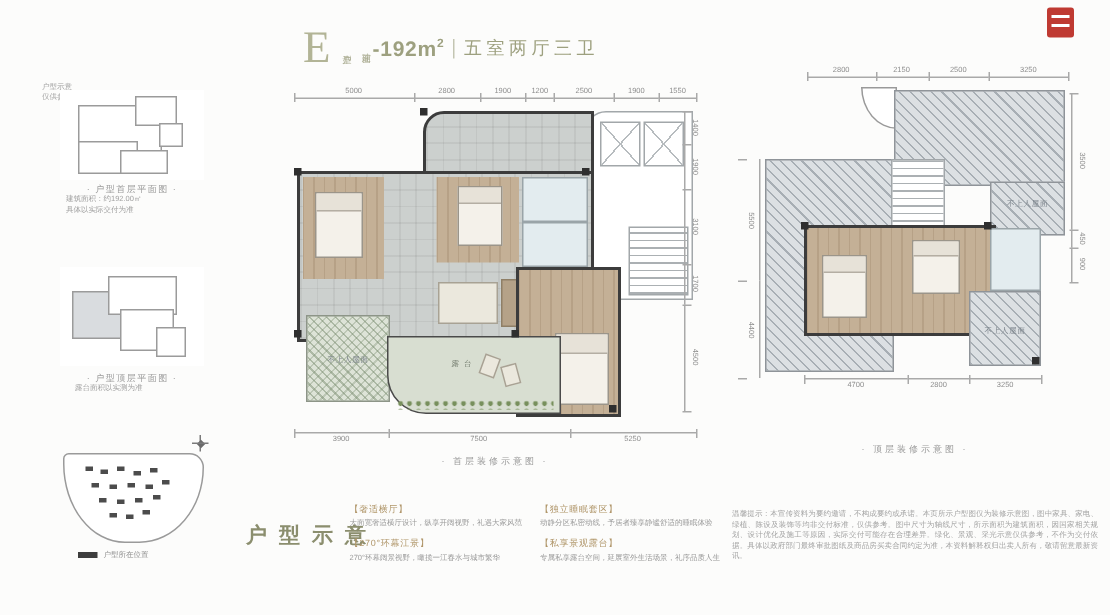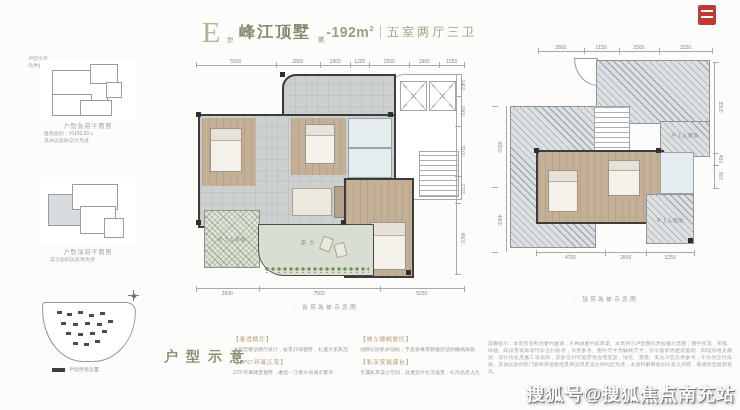--- a/index.html
+++ b/index.html
@@ -96,21 +96,20 @@
     text-shadow:1px 1px 0 rgba(100,100,100,.85),-0.5px -0.5px 0 rgba(150,150,150,.6),2px 2px 3px rgba(60,60,60,.45);}
 </style>
 </head>
 <body>
 
 <div class="canvas">
 
   <div class="header">
     <span class="type-letter">E</span>
     <span class="vstack">户型</span>
-    <span class="plan-name">峰江顶墅</span>
     <span class="area-wrap">
       <span class="vstack">建面</span>
       <span class="area-val"><span>-192m</span><sup>2</sup></span>
     </span>
     <span class="hdr-div"></span>
     <span class="layout-txt">五室两厅三卫</span>
   </div>
   <div class="seal"></div>
 
   <div class="side-note" style="left:28px;top:55px;">
@@ -340,15 +339,14 @@
   </div>
   <div class="appre-col" style="left:360px;top:335px;">
     <p class="appre-head">【独立睡眠套区】</p>
     <p class="appre-body">动静分区私密动线，予居者臻享静谧舒适的睡眠体验</p>
     <p class="appre-head">【私享景观露台】</p>
     <p class="appre-body">专属私享露台空间，延展室外生活场景，礼序品质人生</p>
   </div>
 
   <div class="disclaimer" style="left:488px;top:340px;width:244px;">温馨提示：本宣传资料为要约邀请，不构成要约或承诺。本页所示户型图仅为装修示意图，图中家具、家电、绿植、陈设及装饰等均非交付标准，仅供参考。图中尺寸为轴线尺寸，所示面积为建筑面积，因国家相关规划、设计优化及施工等原因，实际交付可能存在合理差异。绿化、景观、采光示意仅供参考，不作为交付依据。具体以政府部门最终审批图纸及商品房买卖合同约定为准，本资料解释权归出卖人所有，敬请留意最新资讯。</div>
 
-  <div class="watermark">搜狐号@搜狐焦点南充站</div>
 
 </div>
 
 </body></html>

